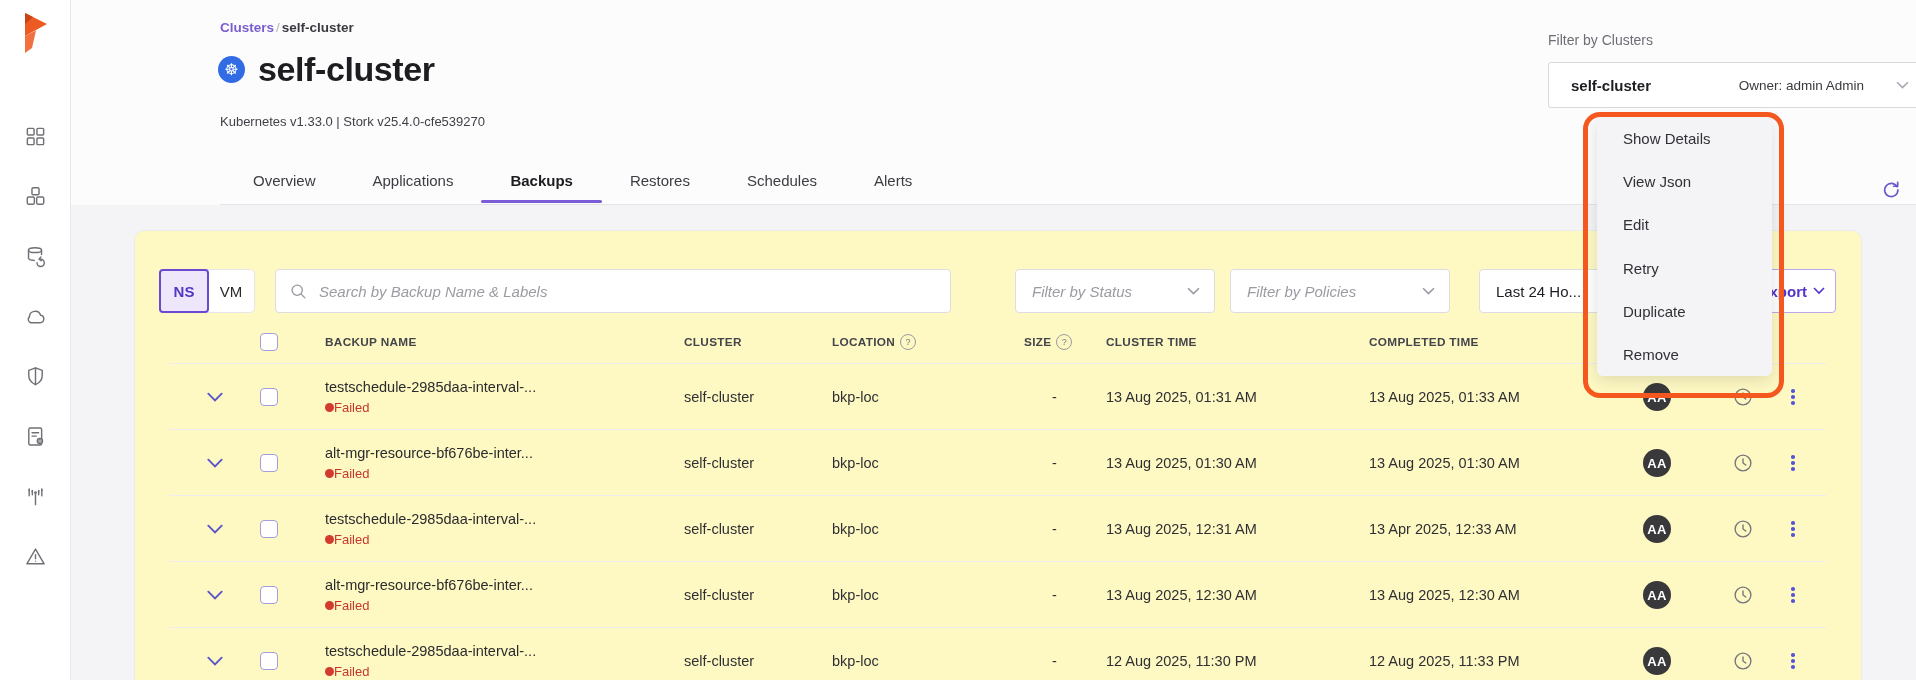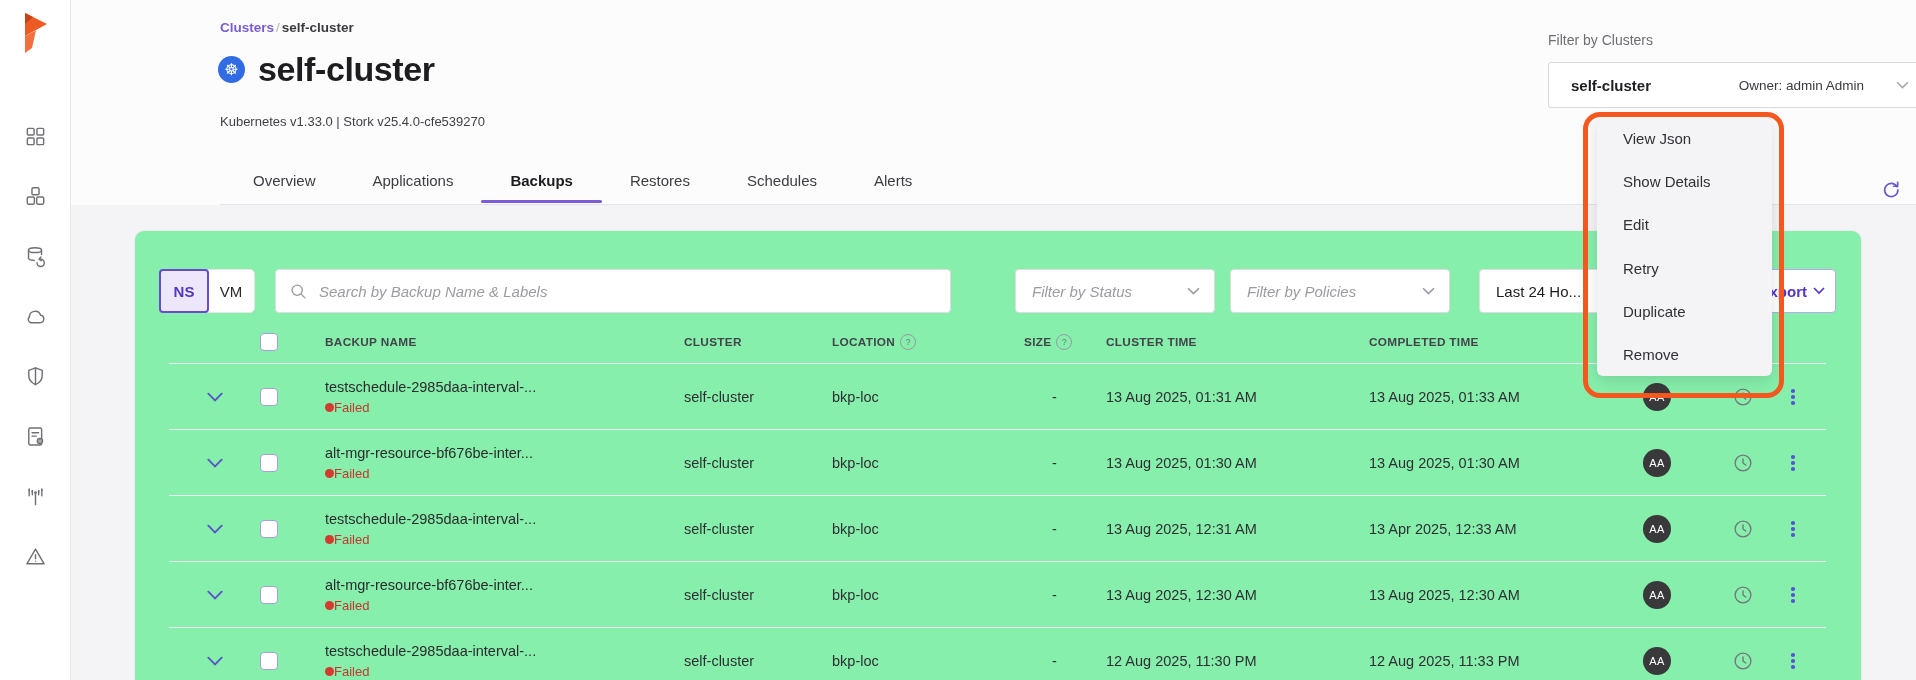--- a/index.html
+++ b/index.html
@@ -30,21 +30,21 @@
   .tab.active{font-weight:700;color:#1b1b20;}
   .tab.active::after{content:"";position:absolute;left:-29px;right:-29px;bottom:-2px;height:3px;border-radius:2px;background:#7a5cd6;}
   
   .cf-label{position:absolute;left:1478px;top:32px;font-size:14px;color:#6d6d74;}
   .cf-box{position:absolute;left:1478px;top:62px;width:376px;height:46px;background:#fff;border:1px solid #d9d9de;border-radius:3px;display:flex;align-items:center;cursor:pointer;box-sizing:border-box;}
   .cf-value{font-size:15px;color:#1d1d22;font-weight:600;margin-left:22px;}
   .cf-owner{font-size:13.5px;color:#3a3a40;margin-left:auto;margin-right:32px;}
   .cf-chev{margin-right:14px;}
   .refresh{position:absolute;left:1810px;top:178px;width:22px;height:22px;cursor:pointer;}
   
-  .card{position:absolute;left:134px;top:230px;width:1728px;height:450px;background:#86efac;border:1px solid #ececef;border-bottom:none;border-radius:10px 10px 0 0;z-index:2;box-sizing:border-box;}
+  .card{position:absolute;left:134px;top:230px;width:1728px;height:450px;background:#fef9c3;border:1px solid #ececef;border-bottom:none;border-radius:10px 10px 0 0;z-index:2;box-sizing:border-box;}
   .toolbar{position:absolute;top:38px;left:0;right:0;height:44px;}
   .seg-group{position:absolute;left:24px;top:0;height:44px;width:96px;border:1px solid #e6e6ea;border-radius:5px;display:flex;background:#fff;box-sizing:border-box;}
   .seg{flex:1;display:flex;align-items:center;justify-content:center;font-size:15px;color:#2b2b2e;cursor:pointer;border-radius:4px;}
   .seg.active{background:#eee7fb;border:2px solid #6a4bd0;color:#5336c2;font-weight:700;margin:-1px;}
   .search-box{position:absolute;left:140px;top:0;width:676px;height:44px;border:1px solid #dcdce1;border-radius:4px;background:#fff;display:flex;align-items:center;box-sizing:border-box;}
   .search-box svg{margin:0 10px 0 14px;flex:none;}
   .search-box input{border:none;outline:none;flex:1;font-size:15px;font-style:italic;color:#3a3a40;font-family:"Liberation Sans",sans-serif;background:transparent;}
   .search-box input::placeholder{color:#9b9ba3;}
   .select{position:absolute;top:0;height:44px;border:1px solid #dcdce1;border-radius:4px;background:#fff;display:flex;align-items:center;justify-content:space-between;padding:0 14px 0 16px;box-sizing:border-box;cursor:pointer;font-size:15px;}
   .select .ph{font-style:italic;color:#9b9ba3;}
@@ -64,21 +64,21 @@
   .trow{height:66px;position:relative;}
   .cell{font-size:14.5px;color:#2f2f33;}
   .expander{display:flex;justify-content:flex-end;padding-right:16px;}
   .cb{width:18px;height:18px;border:1.5px solid #a59edc;border-radius:4px;background:#fff;display:inline-block;cursor:pointer;box-sizing:border-box;}
   .cbox{display:flex;justify-content:center;}
   .name-cell{display:flex;flex-direction:column;gap:5px;}
   .bname{color:#2b2b2e;cursor:pointer;}
   .status{display:flex;align-items:center;font-size:13px;color:#c5372e;}
   .dot{width:9px;height:9px;border-radius:50%;background:#d43b2f;display:inline-block;}
   .actions{display:flex;align-items:center;}
-  .avatar{width:28px;height:28px;border-radius:50%;background:#39393b;color:#fff;font-size:11px;font-weight:400;display:flex;align-items:center;justify-content:center;margin-left:50px;letter-spacing:.3px;}
+  .avatar{width:28px;height:28px;border-radius:50%;background:#39393b;color:#fff;font-size:13px;font-weight:700;display:flex;align-items:center;justify-content:center;margin-left:50px;letter-spacing:.3px;}
   .clock{margin-left:61px;cursor:default;}
   .kebab{margin-left:31px;width:16px;display:flex;flex-direction:column;align-items:center;gap:2.5px;cursor:pointer;}
   .kebab i{width:3.6px;height:3.6px;border-radius:50%;background:#5456d6;display:block;}
   
   .ctx-menu{position:absolute;left:1597px;top:117px;width:175px;height:259px;background:#f4f4f6;border-radius:6px;box-shadow:0 4px 16px rgba(0,0,0,.13);z-index:30;display:flex;flex-direction:column;}
   .ctx-item{flex:1;display:flex;align-items:center;padding-left:26px;font-size:15px;color:#303036;cursor:pointer;}
   .ctx-ring{position:absolute;left:1583px;top:112px;width:201px;height:286px;border:5px solid #f4581f;border-radius:17px;z-index:31;pointer-events:none;box-sizing:border-box;}
 </style>
 </head>
 <body>
@@ -415,20 +415,20 @@
             <i></i>
             <i></i>
             <i></i>
           </span>
         </div>
     </div>
   </div>
 </div>
 
 <div class="ctx-menu">
+  <div class="ctx-item">Show Details</div>
   <div class="ctx-item">View Json</div>
-  <div class="ctx-item">Show Details</div>
   <div class="ctx-item">Edit</div>
   <div class="ctx-item">Retry</div>
   <div class="ctx-item">Duplicate</div>
   <div class="ctx-item">Remove</div>
 </div>
 <div class="ctx-ring"></div>
 
 </body></html>

